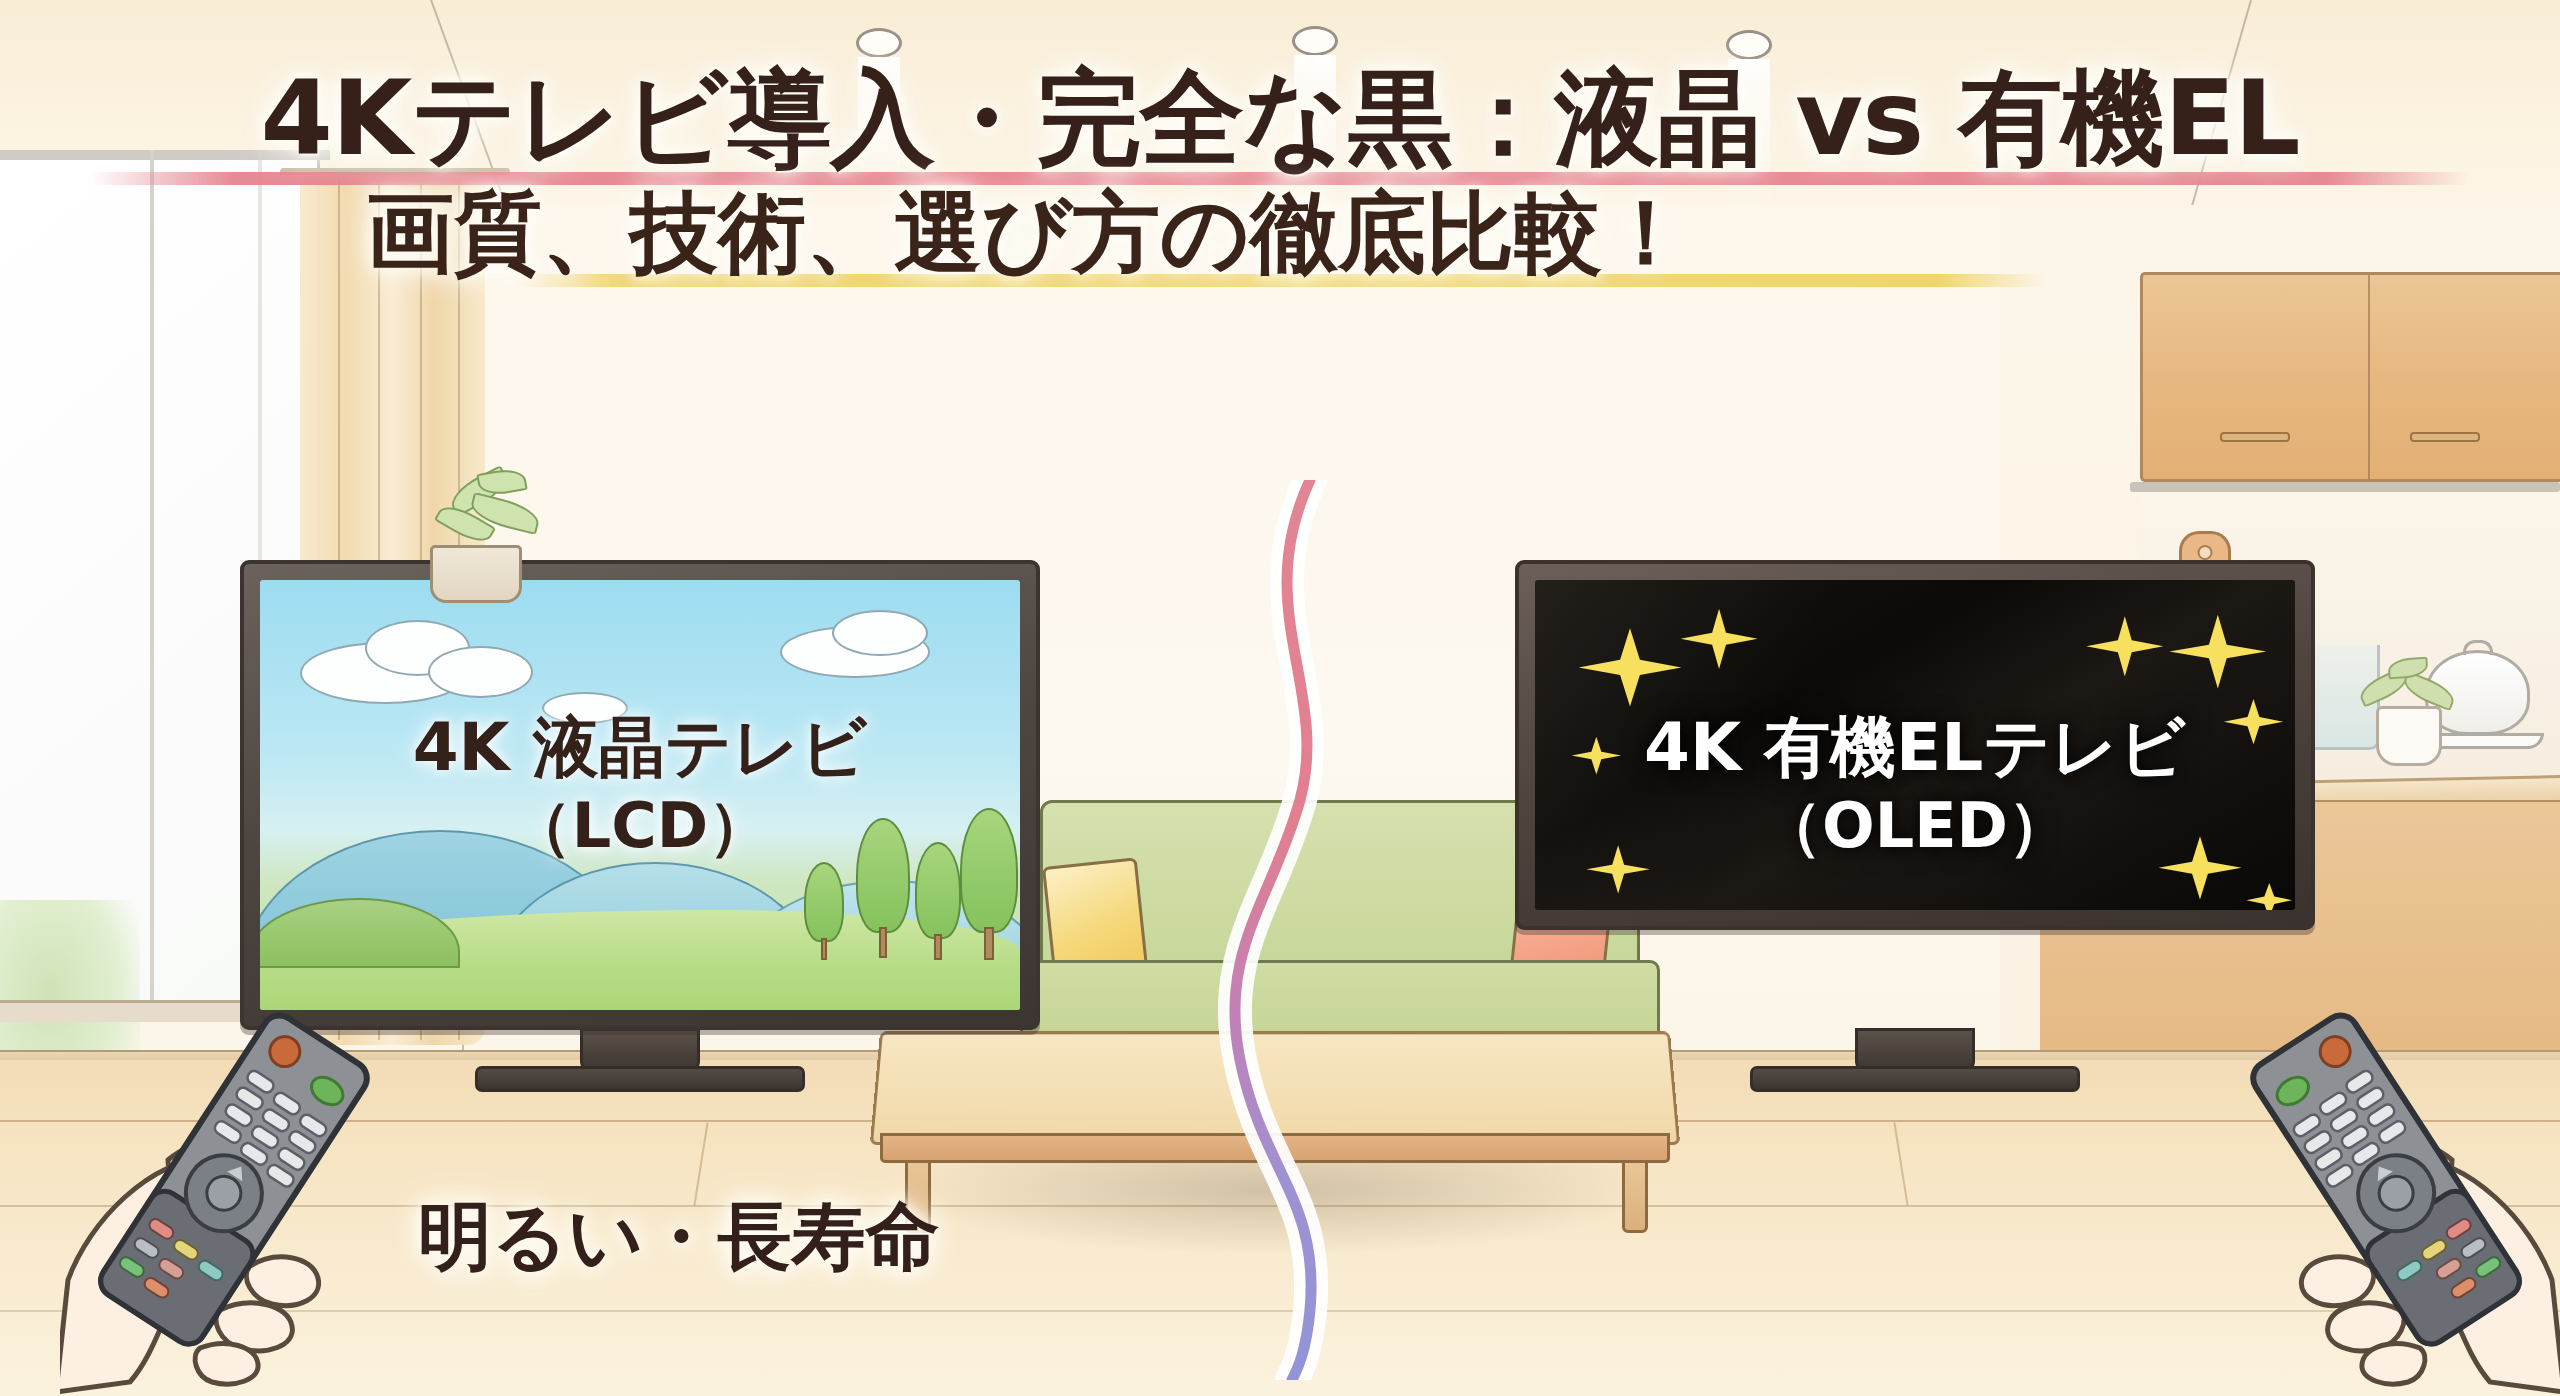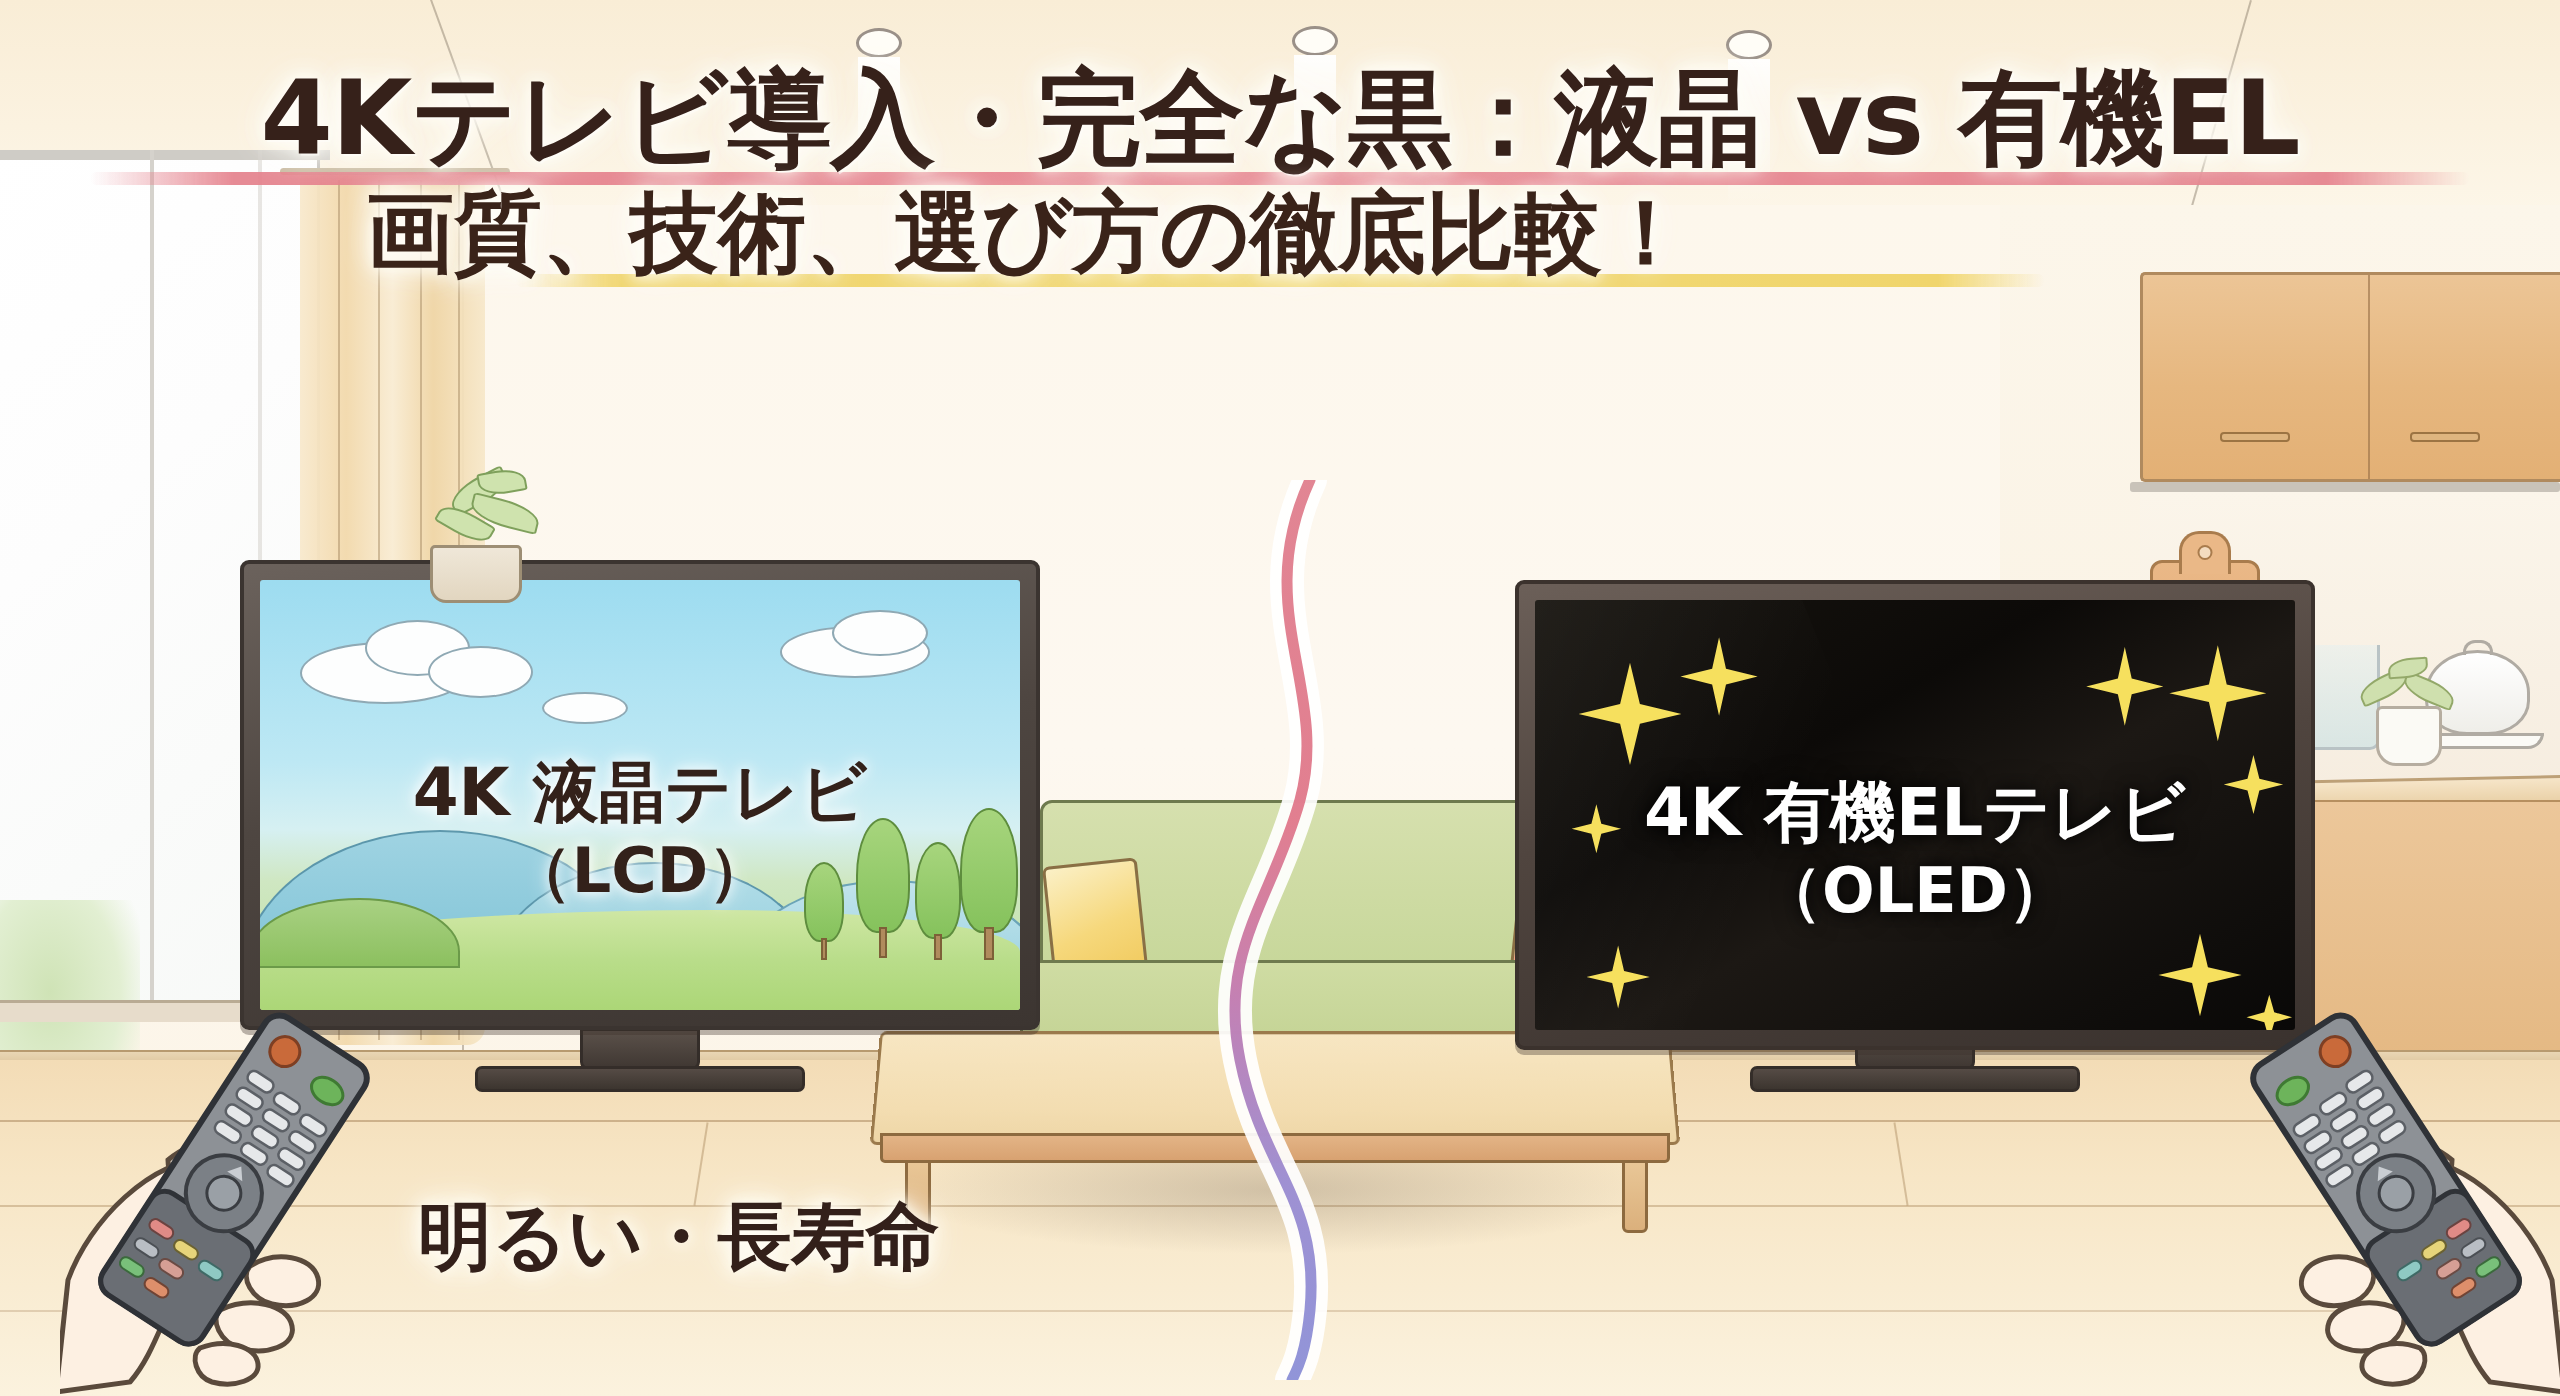--- a/index.html
+++ b/index.html
@@ -130,21 +130,21 @@
     border-radius:0 0 6px 6px; }
   .table-shadow { position:absolute; left:905px; top:1163px; width:740px; height:90px;
     background:radial-gradient(ellipse at 50% 30%, rgba(120,105,88,.30), rgba(120,105,88,0) 72%); }
 
   
   .tv { position:absolute; }
   .tv-bezel { position:absolute; border-radius:9px; }
   .tv-left .tv-bezel { left:240px; top:560px; width:800px; height:470px;
     background:linear-gradient(170deg,#6b625c,#4e4641 45%,#3c3531);
     border:4px solid #3b3430; box-shadow:0 5px 0 rgba(60,50,44,.35); padding:16px; }
-  .tv-right .tv-bezel { left:1515px; top:580px; width:800px; height:470px;
+  .tv-right .tv-bezel { left:1515px; top:560px; width:800px; height:370px;
     background:linear-gradient(170deg,#6b5f58,#50453f 45%,#3a322e);
     border:4px solid #3b322d; box-shadow:0 5px 0 rgba(60,50,44,.35); padding:2px; }
   .screen { position:absolute; left:16px; top:16px; right:16px; bottom:16px;
     overflow:hidden; border-radius:3px; }
 
   
   .lcd { background:linear-gradient(180deg,#9ddcf0 0%, #bde8f4 42%, #d6f0f2 58%, #cfe7c2 70%, #bcdf9d 100%); }
   .cloud { position:absolute; background:#fdfefe; border:2px solid #8fa9b4; border-radius:50%; }
   .hill { position:absolute; border-radius:50% 50% 0 0 / 100% 100% 0 0; }
   .tree { position:absolute; }
@@ -188,21 +188,21 @@
     display:inline-block; position:relative; padding:0 12px;
     text-shadow:0 0 14px #fffdf8, 0 0 26px #fffdf8, 0 0 36px rgba(255,253,245,.95);
   }
   .underline-yellow { position:absolute; left:0; top:272px; width:2560px; height:0; text-align:center; z-index:29; }
   .ul-yellow-bar { display:inline-block; width:1530px; height:13px;
     background:linear-gradient(90deg, rgba(240,212,102,0) 0%, #f0d466 7%, #f2d972 50%, #f0d466 93%, rgba(240,212,102,0) 100%);
     border-radius:7px; filter:blur(.6px); opacity:.95; }
 
   
   .screen-label { position:absolute; width:100%; text-align:center; z-index:6;
-    font-family:"DejaVu Sans","Liberation Sans",sans-serif; font-weight:700;margin-top:45px; }
+    font-family:"DejaVu Sans","Liberation Sans",sans-serif; font-weight:700; }
   .screen-label .l1 { display:block; font-size:66px; line-height:1.22; }
   .screen-label .l2 { display:block; font-size:62px; line-height:1.2; }
   .lcd .screen-label { top:128px; color:#33211a;
     text-shadow:0 0 12px rgba(255,255,255,.95),0 0 22px rgba(255,255,255,.85); }
   .oled .screen-label { top:128px; color:#ffffff;
     text-shadow:0 0 14px rgba(0,0,0,.85),0 0 26px rgba(0,0,0,.6); }
 
   
   .caption { position:absolute; z-index:30;
     font-family:"DejaVu Sans","Liberation Sans",sans-serif;

